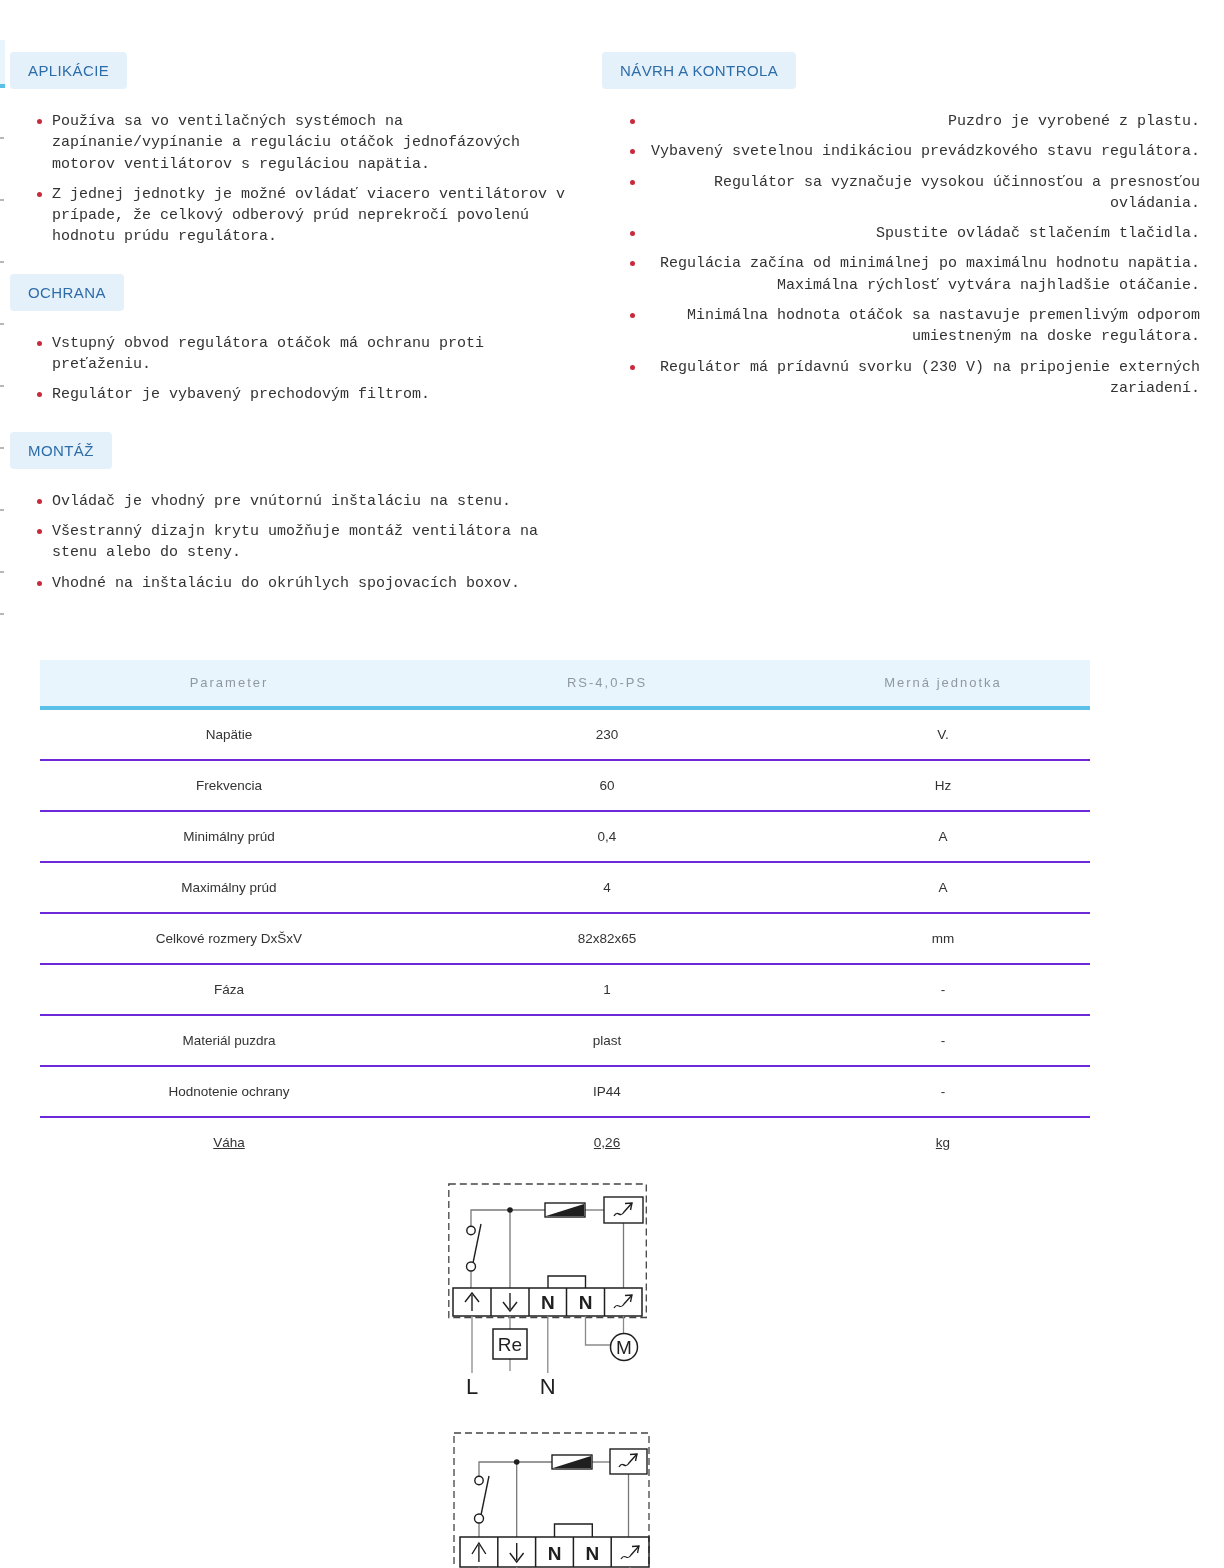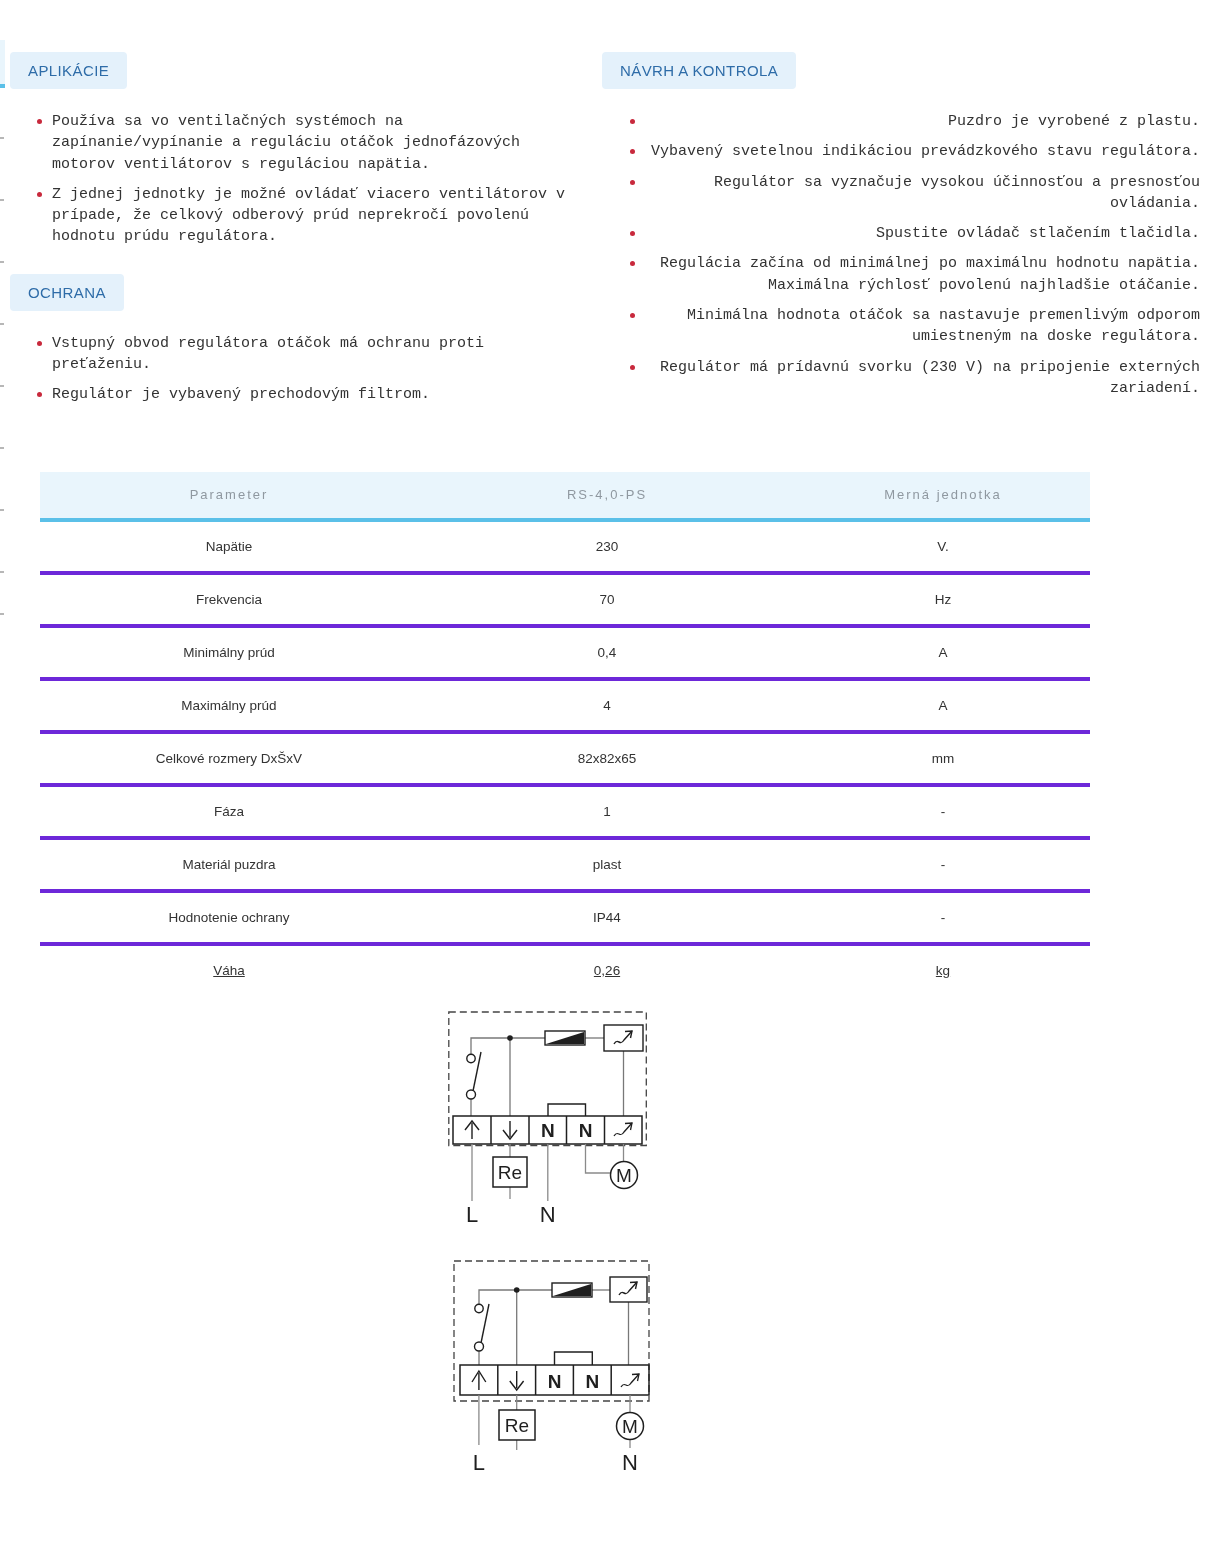--- a/index.html
+++ b/index.html
@@ -29,21 +29,21 @@
   }
 
   
   table.spec { width:1050px; margin:40px 0 0 40px; border-collapse:collapse; table-layout:fixed; }
   table.spec th {
     background:#e9f5fc; color:#8f98a0; font-size:13px; font-weight:normal;
     letter-spacing:2px; height:44px; border-bottom:4px solid #5bc0e8; text-align:center;
   }
   table.spec td {
     height:47px; text-align:center; font-size:13.5px; color:#333333;
-    border-bottom:4px solid #6d28d9;
+    border-bottom:2px solid #6d28d9;
   }
   table.spec tr:last-child td { border-bottom:none;text-decoration:underline; }
 
   
   .sliver { position:absolute; left:0; top:490; width:5px; }
   .sliver-head { width:5px; height:44px; background:#e9f5fc; border-bottom:4px solid #5bc0e8; }
   .sliver i { position:absolute; left:0; width:4px; height:2px; background:#b7b7b7; }
 
   
   .diagram1 { margin:16px 0 0 448px; width:200px; height:215px; }
@@ -81,32 +81,40 @@
       </div>
 
       <div class="section">
         <span class="badge">OCHRANA</span>
         <ul class="bullets">
           <li class="bullet">Vstupný obvod regulátora otáčok má ochranu proti preťaženiu.</li>
           <li class="bullet">Regulátor je vybavený prechodovým filtrom.</li>
         </ul>
       </div>
 
+      <div class="section">
+        <span class="badge">MONTÁŽ</span>
+        <ul class="bullets">
+          <li class="bullet">Ovládač je vhodný pre vnútornú inštaláciu na stenu.</li>
+          <li class="bullet">Všestranný dizajn krytu umožňuje montáž ventilátora na stenu alebo do steny.</li>
+          <li class="bullet">Vhodné na inštaláciu do okrúhlych spojovacích boxov.</li>
+        </ul>
+      </div>
 
     </div>
     <div class="col-right">
 
       <div class="section">
         <span class="badge">NÁVRH A KONTROLA</span>
         <ul class="bullets">
           <li class="bullet">Puzdro je vyrobené z plastu.</li>
           <li class="bullet">Vybavený svetelnou indikáciou prevádzkového stavu regulátora.</li>
           <li class="bullet">Regulátor sa vyznačuje vysokou účinnosťou a presnosťou ovládania.</li>
           <li class="bullet">Spustite ovládač stlačením tlačidla.</li>
-          <li class="bullet">Regulácia začína od minimálnej po maximálnu hodnotu napätia. Maximálna rýchlosť povolenú najhladšie otáčanie.</li>
+          <li class="bullet">Regulácia začína od minimálnej po maximálnu hodnotu napätia. Maximálna rýchlosť vytvára najhladšie otáčanie.</li>
           <li class="bullet">Minimálna hodnota otáčok sa nastavuje premenlivým odporom umiestneným na doske regulátora.</li>
           <li class="bullet">Regulátor má prídavnú svorku (230 V) na pripojenie externých zariadení.</li>
         </ul>
       </div>
 
     </div>
   </div>
 
   <table class="spec">
     <colgroup>
@@ -122,21 +130,21 @@
       </tr>
     </thead>
     <tbody>
       <tr>
           <td>Napätie</td>
           <td>230</td>
           <td>V.</td>
         </tr>
       <tr>
           <td>Frekvencia</td>
-          <td>70</td>
+          <td>60</td>
           <td>Hz</td>
         </tr>
       <tr>
           <td>Minimálny prúd</td>
           <td>0,4</td>
           <td>A</td>
         </tr>
       <tr>
           <td>Maximálny prúd</td>
           <td>4</td>

